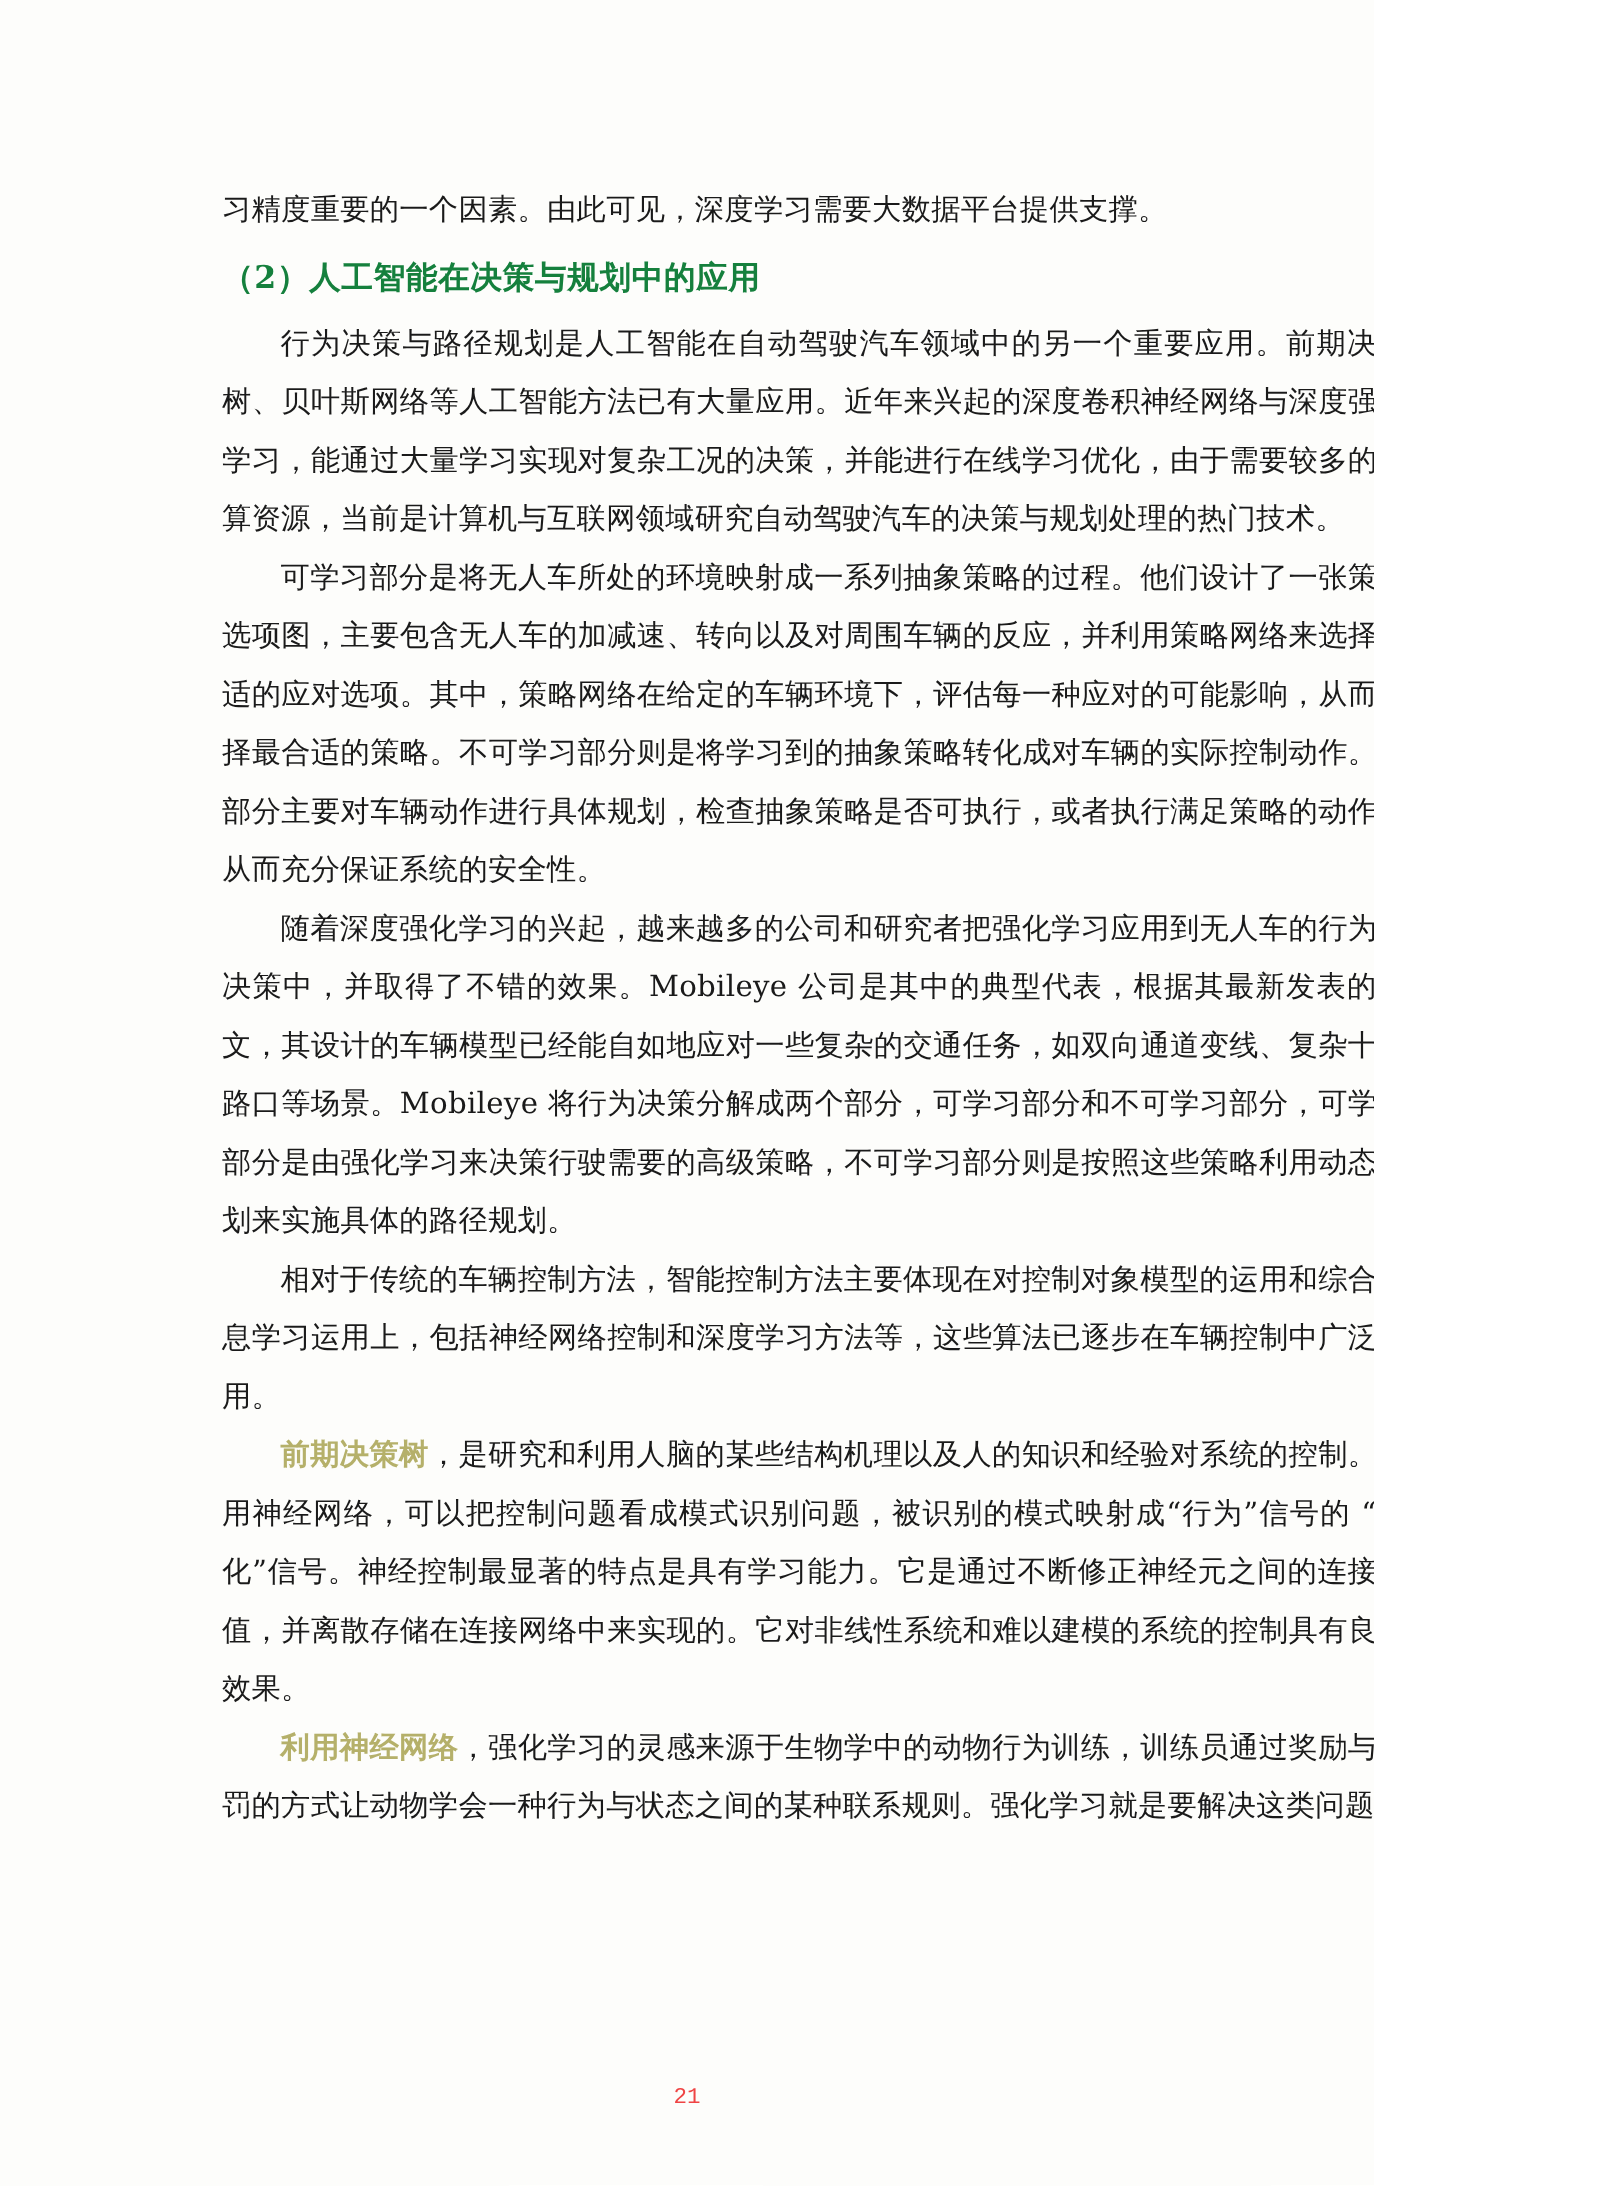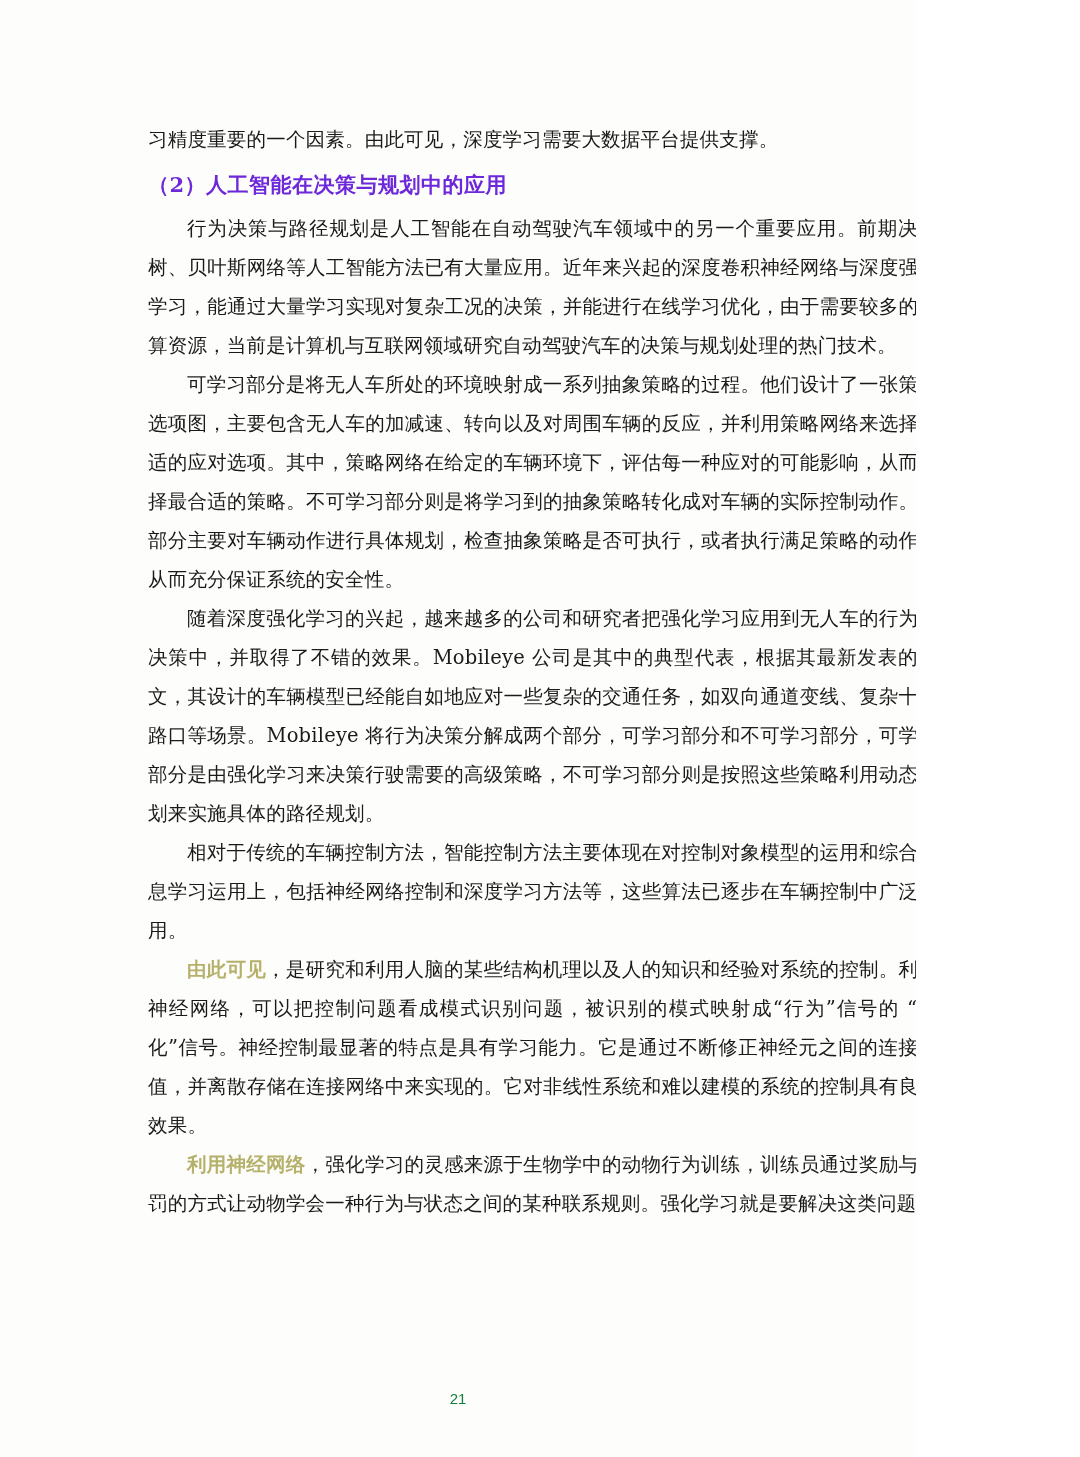--- a/index.html
+++ b/index.html
@@ -30,43 +30,43 @@
     text-justify: inter-ideograph;
     margin: 0 0 0 0;
     letter-spacing: 0.2px;
   }
   .para.indent {
     text-indent: 2em;
   }
   .heading {
     font-size: 21px;
     line-height: 44px;
-    color: #6d28d9;
+    color: #15803d;
     font-weight: bold;
     margin: 4px 0 2px 0;
     letter-spacing: 0.5px;
   }
   .term {
     color: #b5b06a;
     font-weight: bold;
   }
   .term-hl {
     color: #8d8a52;
     font-weight: bold;
     background: #eeeccf;
   }
   .pagenum {
     position: absolute;
     left: 0;
     right: 0;
     top: 1390px;
     text-align: center;
     font-size: 15px;
-    color: #15803d;
-    font-family: Liberation Sans, sans-serif;
+    color: #ef4444;
+    font-family: Liberation Mono, monospace;
   }
 </style>
 </head>
 <body>
 
 <div class="page">
   <div class="content">
 
     <p class="para">习精度重要的一个因素。由此可见，深度学习需要大数据平台提供支撑。</p>
 
@@ -74,21 +74,21 @@
 
     <p class="para indent">行为决策与路径规划是人工智能在自动驾驶汽车领域中的另一个重要应用。前期决策树、贝叶斯网络等人工智能方法已有大量应用。近年来兴起的深度卷积神经网络与深度强化学习，能通过大量学习实现对复杂工况的决策，并能进行在线学习优化，由于需要较多的计算资源，当前是计算机与互联网领域研究自动驾驶汽车的决策与规划处理的热门技术。</p>
 
     <p class="para indent">可学习部分是将无人车所处的环境映射成一系列抽象策略的过程。他们设计了一张策略选项图，主要包含无人车的加减速、转向以及对周围车辆的反应，并利用策略网络来选择合适的应对选项。其中，策略网络在给定的车辆环境下，评估每一种应对的可能影响，从而选择最合适的策略。不可学习部分则是将学习到的抽象策略转化成对车辆的实际控制动作。该部分主要对车辆动作进行具体规划，检查抽象策略是否可执行，或者执行满足策略的动作，从而充分保证系统的安全性。</p>
 
     <p class="para indent">随着深度强化学习的兴起，越来越多的公司和研究者把强化学习应用到无人车的行为与决策中，并取得了不错的效果。Mobileye 公司是其中的典型代表，根据其最新发表的论文，其设计的车辆模型已经能自如地应对一些复杂的交通任务，如双向通道变线、复杂十字路口等场景。Mobileye 将行为决策分解成两个部分，可学习部分和不可学习部分，可学习部分是由强化学习来决策行驶需要的高级策略，不可学习部分则是按照这些策略利用动态规划来实施具体的路径规划。</p>
 
 
     <p class="para indent">相对于传统的车辆控制方法，智能控制方法主要体现在对控制对象模型的运用和综合信息学习运用上，包括神经网络控制和深度学习方法等，这些算法已逐步在车辆控制中广泛应用。</p>
 
-    <p class="para indent"><span class="term">由此可见</span><span>，是研究和利用人脑的某些结构机理以及人的知识和经验对系统的控制。利用神经网络，可以把控制问题看成模式识别问题，被识别的模式映射成“行为”信号的 “变化”信号。神经控制最显著的特点是具有学习能力。它是通过不断修正神经元之间的连接权值，并离散存储在连接网络中来实现的。它对非线性系统和难以建模的系统的控制具有良好效果。</span></p>
+    <p class="para indent"><span class="term">前期决策树</span><span>，是研究和利用人脑的某些结构机理以及人的知识和经验对系统的控制。利用神经网络，可以把控制问题看成模式识别问题，被识别的模式映射成“行为”信号的 “变化”信号。神经控制最显著的特点是具有学习能力。它是通过不断修正神经元之间的连接权值，并离散存储在连接网络中来实现的。它对非线性系统和难以建模的系统的控制具有良好效果。</span></p>
 
 
     <p class="para indent"><span class="term">利用神经网络</span><span>，强化学习的灵感来源于生物学中的动物行为训练，训练员通过奖励与惩罚的方式让动物学会一种行为与状态之间的某种联系规则。强化学习就是要解决这类问题：</span></p>
 
   </div>
 
   <div class="pagenum">21</div>
 </div>
 
 </body></html>

